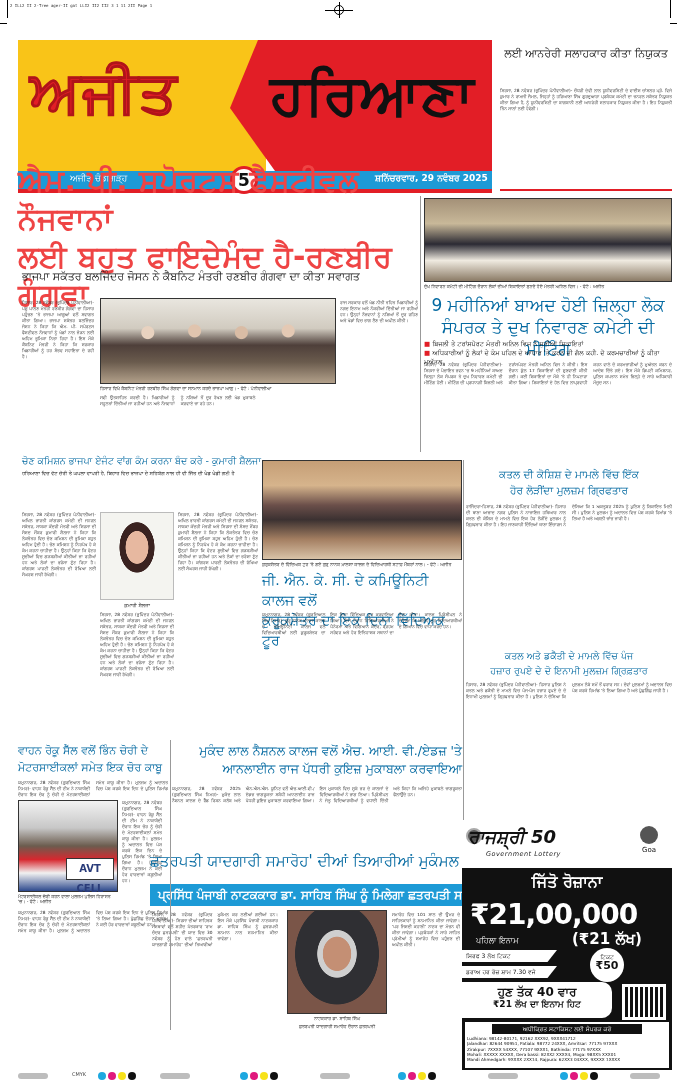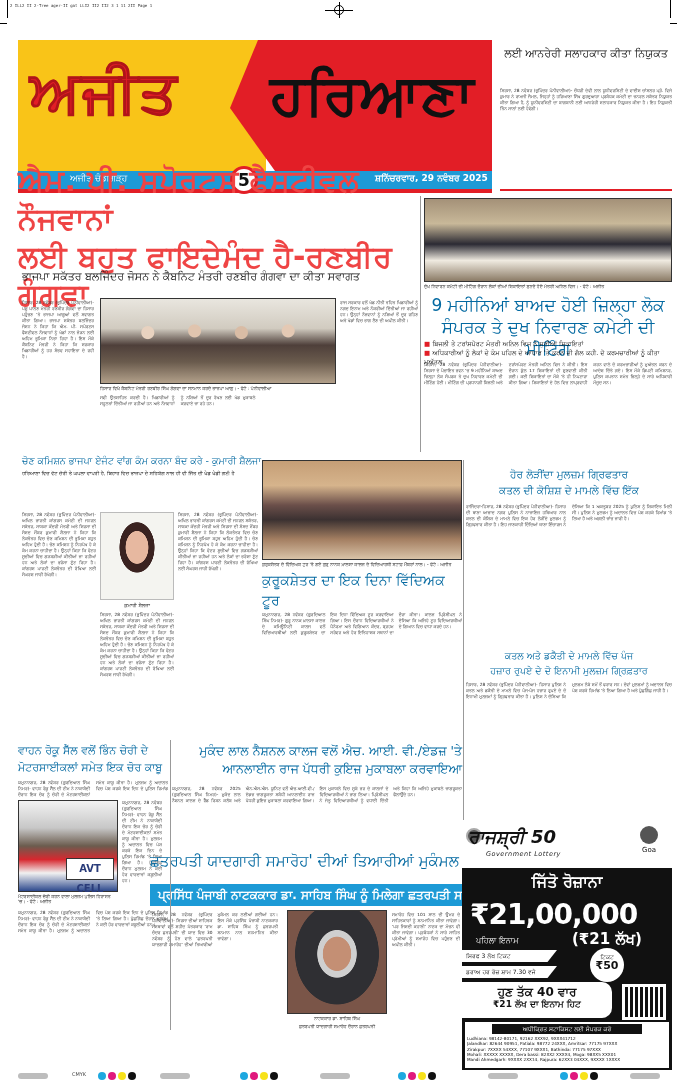--- a/index.html
+++ b/index.html
@@ -141,27 +141,28 @@
 <div class="abs" style="left:22px;top:470px;width:238px;font-size:5px;white-space:nowrap;overflow:hidden;color:#111;">ਹਰਿਆਣਾ ਵਿਚ ਵੋਟ ਚੋਰੀ ਤੇ ਘਪਲਾ ਵਾਪਰੀ ਹੈ, ਬਿਹਾਰ ਵਿਚ ਭਾਜਪਾ ਦੇ ਸਹਿਯੋਗ ਨਾਲ ਹੀ ਵੀ ਜਿੱਤ ਦੀ ਖੇਡ ਖੇਡੀ ਗਈ ਹੈ</div>
 <div class="abs txt" style="left:22px;top:512px;width:74px;height:220px;">ਸਿਰਸਾ, 28 ਨਵੰਬਰ (ਭੁਪਿੰਦਰ ਪੰਨੀਵਾਲੀਆ)- ਅਖਿਲ ਭਾਰਤੀ ਕਾਂਗਰਸ ਕਮੇਟੀ ਦੀ ਜਨਰਲ ਸਕੱਤਰ, ਸਾਬਕਾ ਕੇਂਦਰੀ ਮੰਤਰੀ ਅਤੇ ਸਿਰਸਾ ਦੀ ਸੰਸਦ ਮੈਂਬਰ ਕੁਮਾਰੀ ਸ਼ੈਲਜਾ ਨੇ ਕਿਹਾ ਕਿ ਲੋਕਤੰਤਰ ਵਿਚ ਚੋਣ ਕਮਿਸ਼ਨ ਦੀ ਭੂਮਿਕਾ ਬਹੁਤ ਅਹਿਮ ਹੁੰਦੀ ਹੈ। ਚੋਣ ਕਮਿਸ਼ਨ ਨੂੰ ਨਿਰਪੱਖ ਹੋ ਕੇ ਕੰਮ ਕਰਨਾ ਚਾਹੀਦਾ ਹੈ। ਉਨ੍ਹਾਂ ਕਿਹਾ ਕਿ ਵੋਟਰ ਸੂਚੀਆਂ ਵਿਚ ਗੜਬੜੀਆਂ ਕੀਤੀਆਂ ਜਾ ਰਹੀਆਂ ਹਨ ਅਤੇ ਲੋਕਾਂ ਦਾ ਭਰੋਸਾ ਟੁੱਟ ਰਿਹਾ ਹੈ। ਕਾਂਗਰਸ ਪਾਰਟੀ ਲੋਕਤੰਤਰ ਦੀ ਰੱਖਿਆ ਲਈ ਸੰਘਰਸ਼ ਜਾਰੀ ਰੱਖੇਗੀ।</div>
 <div class="abs photo-portrait" style="left:100px;top:512px;width:74px;height:88px;"></div>
 <div class="abs caption" style="left:100px;top:602px;width:74px;text-align:center;font-size:5px;">ਕੁਮਾਰੀ ਸ਼ੈਲਜਾ</div>
 <div class="abs txt" style="left:100px;top:612px;width:74px;height:120px;">ਸਿਰਸਾ, 28 ਨਵੰਬਰ (ਭੁਪਿੰਦਰ ਪੰਨੀਵਾਲੀਆ)- ਅਖਿਲ ਭਾਰਤੀ ਕਾਂਗਰਸ ਕਮੇਟੀ ਦੀ ਜਨਰਲ ਸਕੱਤਰ, ਸਾਬਕਾ ਕੇਂਦਰੀ ਮੰਤਰੀ ਅਤੇ ਸਿਰਸਾ ਦੀ ਸੰਸਦ ਮੈਂਬਰ ਕੁਮਾਰੀ ਸ਼ੈਲਜਾ ਨੇ ਕਿਹਾ ਕਿ ਲੋਕਤੰਤਰ ਵਿਚ ਚੋਣ ਕਮਿਸ਼ਨ ਦੀ ਭੂਮਿਕਾ ਬਹੁਤ ਅਹਿਮ ਹੁੰਦੀ ਹੈ। ਚੋਣ ਕਮਿਸ਼ਨ ਨੂੰ ਨਿਰਪੱਖ ਹੋ ਕੇ ਕੰਮ ਕਰਨਾ ਚਾਹੀਦਾ ਹੈ। ਉਨ੍ਹਾਂ ਕਿਹਾ ਕਿ ਵੋਟਰ ਸੂਚੀਆਂ ਵਿਚ ਗੜਬੜੀਆਂ ਕੀਤੀਆਂ ਜਾ ਰਹੀਆਂ ਹਨ ਅਤੇ ਲੋਕਾਂ ਦਾ ਭਰੋਸਾ ਟੁੱਟ ਰਿਹਾ ਹੈ। ਕਾਂਗਰਸ ਪਾਰਟੀ ਲੋਕਤੰਤਰ ਦੀ ਰੱਖਿਆ ਲਈ ਸੰਘਰਸ਼ ਜਾਰੀ ਰੱਖੇਗੀ।</div>
 <div class="abs txt" style="left:178px;top:512px;width:80px;height:220px;">ਸਿਰਸਾ, 28 ਨਵੰਬਰ (ਭੁਪਿੰਦਰ ਪੰਨੀਵਾਲੀਆ)- ਅਖਿਲ ਭਾਰਤੀ ਕਾਂਗਰਸ ਕਮੇਟੀ ਦੀ ਜਨਰਲ ਸਕੱਤਰ, ਸਾਬਕਾ ਕੇਂਦਰੀ ਮੰਤਰੀ ਅਤੇ ਸਿਰਸਾ ਦੀ ਸੰਸਦ ਮੈਂਬਰ ਕੁਮਾਰੀ ਸ਼ੈਲਜਾ ਨੇ ਕਿਹਾ ਕਿ ਲੋਕਤੰਤਰ ਵਿਚ ਚੋਣ ਕਮਿਸ਼ਨ ਦੀ ਭੂਮਿਕਾ ਬਹੁਤ ਅਹਿਮ ਹੁੰਦੀ ਹੈ। ਚੋਣ ਕਮਿਸ਼ਨ ਨੂੰ ਨਿਰਪੱਖ ਹੋ ਕੇ ਕੰਮ ਕਰਨਾ ਚਾਹੀਦਾ ਹੈ। ਉਨ੍ਹਾਂ ਕਿਹਾ ਕਿ ਵੋਟਰ ਸੂਚੀਆਂ ਵਿਚ ਗੜਬੜੀਆਂ ਕੀਤੀਆਂ ਜਾ ਰਹੀਆਂ ਹਨ ਅਤੇ ਲੋਕਾਂ ਦਾ ਭਰੋਸਾ ਟੁੱਟ ਰਿਹਾ ਹੈ। ਕਾਂਗਰਸ ਪਾਰਟੀ ਲੋਕਤੰਤਰ ਦੀ ਰੱਖਿਆ ਲਈ ਸੰਘਰਸ਼ ਜਾਰੀ ਰੱਖੇਗੀ।</div>
 
 <div class="abs photo-group" style="left:262px;top:460px;width:200px;height:100px;"></div>
 <div class="abs caption" style="left:262px;top:562px;width:200px;white-space:nowrap;overflow:hidden;">ਕੁਰੂਕਸ਼ੇਤਰ ਦੇ ਵਿੱਦਿਅਕ ਟੂਰ 'ਤੇ ਗਏ ਗੁਰੂ ਨਾਨਕ ਖ਼ਾਲਸਾ ਕਾਲਜ ਦੇ ਵਿਦਿਆਰਥੀ ਸਟਾਫ਼ ਮੈਂਬਰਾਂ ਨਾਲ। - ਫੋਟੋ : ਅਜੀਤ</div>
 <div class="abs h-md" style="left:262px;top:570px;width:200px;font-size:14px;line-height:20px;">
+  <div>ਜੀ. ਐਨ. ਕੇ. ਸੀ. ਦੇ ਕਮਿਊਨਿਟੀ ਕਾਲਜ ਵਲੋਂ</div>
   <div>ਕੁਰੂਕਸ਼ੇਤਰ ਦਾ ਇਕ ਦਿਨਾ ਵਿੱਦਿਅਕ ਟੂਰ</div>
 </div>
 <div class="abs txt" style="left:262px;top:612px;width:200px;height:120px;column-count:3;column-gap:5px;">ਯਮੁਨਾਨਗਰ, 28 ਨਵੰਬਰ (ਗੁਰਦਿਆਲ ਸਿੰਘ ਨਿਮਰ)- ਗੁਰੂ ਨਾਨਕ ਖ਼ਾਲਸਾ ਕਾਲਜ ਦੇ ਕਮਿਊਨਿਟੀ ਕਾਲਜ ਵਲੋਂ ਵਿਦਿਆਰਥੀਆਂ ਲਈ ਕੁਰੂਕਸ਼ੇਤਰ ਦਾ ਇਕ ਦਿਨਾ ਵਿੱਦਿਅਕ ਟੂਰ ਕਰਵਾਇਆ ਗਿਆ। ਇਸ ਦੌਰਾਨ ਵਿਦਿਆਰਥੀਆਂ ਨੇ ਪੈਨੋਰਮਾ ਅਤੇ ਵਿਗਿਆਨ ਕੇਂਦਰ, ਬ੍ਰਹਮ ਸਰੋਵਰ ਅਤੇ ਹੋਰ ਇਤਿਹਾਸਕ ਸਥਾਨਾਂ ਦਾ ਦੌਰਾ ਕੀਤਾ। ਕਾਲਜ ਪ੍ਰਿੰਸੀਪਲ ਨੇ ਦੱਸਿਆ ਕਿ ਅਜਿਹੇ ਟੂਰ ਵਿਦਿਆਰਥੀਆਂ ਦੇ ਗਿਆਨ ਵਿਚ ਵਾਧਾ ਕਰਦੇ ਹਨ।</div>
 
 <div class="abs h-md" style="left:466px;top:466px;width:206px;font-size:10.5px;line-height:16px;text-align:center;">
+  <div>ਕਤਲ ਦੀ ਕੋਸ਼ਿਸ਼ ਦੇ ਮਾਮਲੇ ਵਿੱਚ ਇੱਕ</div>
   <div>ਹੋਰ ਲੋੜੀਂਦਾ ਮੁਲਜ਼ਮ ਗ੍ਰਿਫਤਾਰ</div>
-  <div>ਕਤਲ ਦੀ ਕੋਸ਼ਿਸ਼ ਦੇ ਮਾਮਲੇ ਵਿੱਚ ਇੱਕ</div>
 </div>
 <div class="abs txt" style="left:466px;top:504px;width:206px;height:138px;column-count:2;column-gap:6px;">ਰਾਜਿੰਦਰਾ-ਹਿਸਾਰ, 28 ਨਵੰਬਰ (ਭੁਪਿੰਦਰ ਪੰਨੀਵਾਲੀਆ)- ਹਿਸਾਰ ਦੀ ਥਾਣਾ ਆਜ਼ਾਦ ਨਗਰ ਪੁਲਿਸ ਨੇ ਨਾਜਾਇਜ਼ ਹਥਿਆਰ ਨਾਲ ਕਤਲ ਦੀ ਕੋਸ਼ਿਸ਼ ਦੇ ਮਾਮਲੇ ਵਿਚ ਇਕ ਹੋਰ ਲੋੜੀਂਦੇ ਮੁਲਜ਼ਮ ਨੂੰ ਗ੍ਰਿਫਤਾਰ ਕੀਤਾ ਹੈ। ਇਹ ਜਾਣਕਾਰੀ ਦਿੰਦਿਆਂ ਥਾਣਾ ਇੰਚਾਰਜ ਨੇ ਦੱਸਿਆ ਕਿ 1 ਅਕਤੂਬਰ 2025 ਨੂੰ ਪੁਲਿਸ ਨੂੰ ਸ਼ਿਕਾਇਤ ਮਿਲੀ ਸੀ। ਪੁਲਿਸ ਨੇ ਮੁਲਜ਼ਮ ਨੂੰ ਅਦਾਲਤ ਵਿਚ ਪੇਸ਼ ਕਰਕੇ ਰਿਮਾਂਡ 'ਤੇ ਲਿਆ ਹੈ ਅਤੇ ਅਗਲੀ ਜਾਂਚ ਜਾਰੀ ਹੈ।</div>
 
 <div class="abs h-md" style="left:466px;top:648px;width:206px;font-size:9.5px;line-height:15px;text-align:center;">
   <div>ਕਤਲ ਅਤੇ ਡਕੈਤੀ ਦੇ ਮਾਮਲੇ ਵਿੱਚ ਪੰਜ</div>
   <div>ਹਜ਼ਾਰ ਰੁਪਏ ਦੇ ਦੋ ਇਨਾਮੀ ਮੁਲਜ਼ਮ ਗ੍ਰਿਫ਼ਤਾਰ</div>
 </div>
 <div class="abs txt" style="left:466px;top:682px;width:206px;height:136px;column-count:2;column-gap:6px;">ਹਿਸਾਰ, 28 ਨਵੰਬਰ (ਭੁਪਿੰਦਰ ਪੰਨੀਵਾਲੀਆ)- ਹਿਸਾਰ ਪੁਲਿਸ ਨੇ ਕਤਲ ਅਤੇ ਡਕੈਤੀ ਦੇ ਮਾਮਲੇ ਵਿਚ ਪੰਜ-ਪੰਜ ਹਜ਼ਾਰ ਰੁਪਏ ਦੇ ਦੋ ਇਨਾਮੀ ਮੁਲਜ਼ਮਾਂ ਨੂੰ ਗ੍ਰਿਫਤਾਰ ਕੀਤਾ ਹੈ। ਪੁਲਿਸ ਨੇ ਦੱਸਿਆ ਕਿ ਮੁਲਜ਼ਮ ਲੰਬੇ ਸਮੇਂ ਤੋਂ ਫਰਾਰ ਸਨ। ਦੋਵਾਂ ਮੁਲਜ਼ਮਾਂ ਨੂੰ ਅਦਾਲਤ ਵਿਚ ਪੇਸ਼ ਕਰਕੇ ਰਿਮਾਂਡ 'ਤੇ ਲਿਆ ਗਿਆ ਹੈ ਅਤੇ ਪੁੱਛਗਿੱਛ ਜਾਰੀ ਹੈ।</div>
 
 <div class="abs h-md" style="left:18px;top:742px;width:150px;font-size:11px;line-height:17px;">

